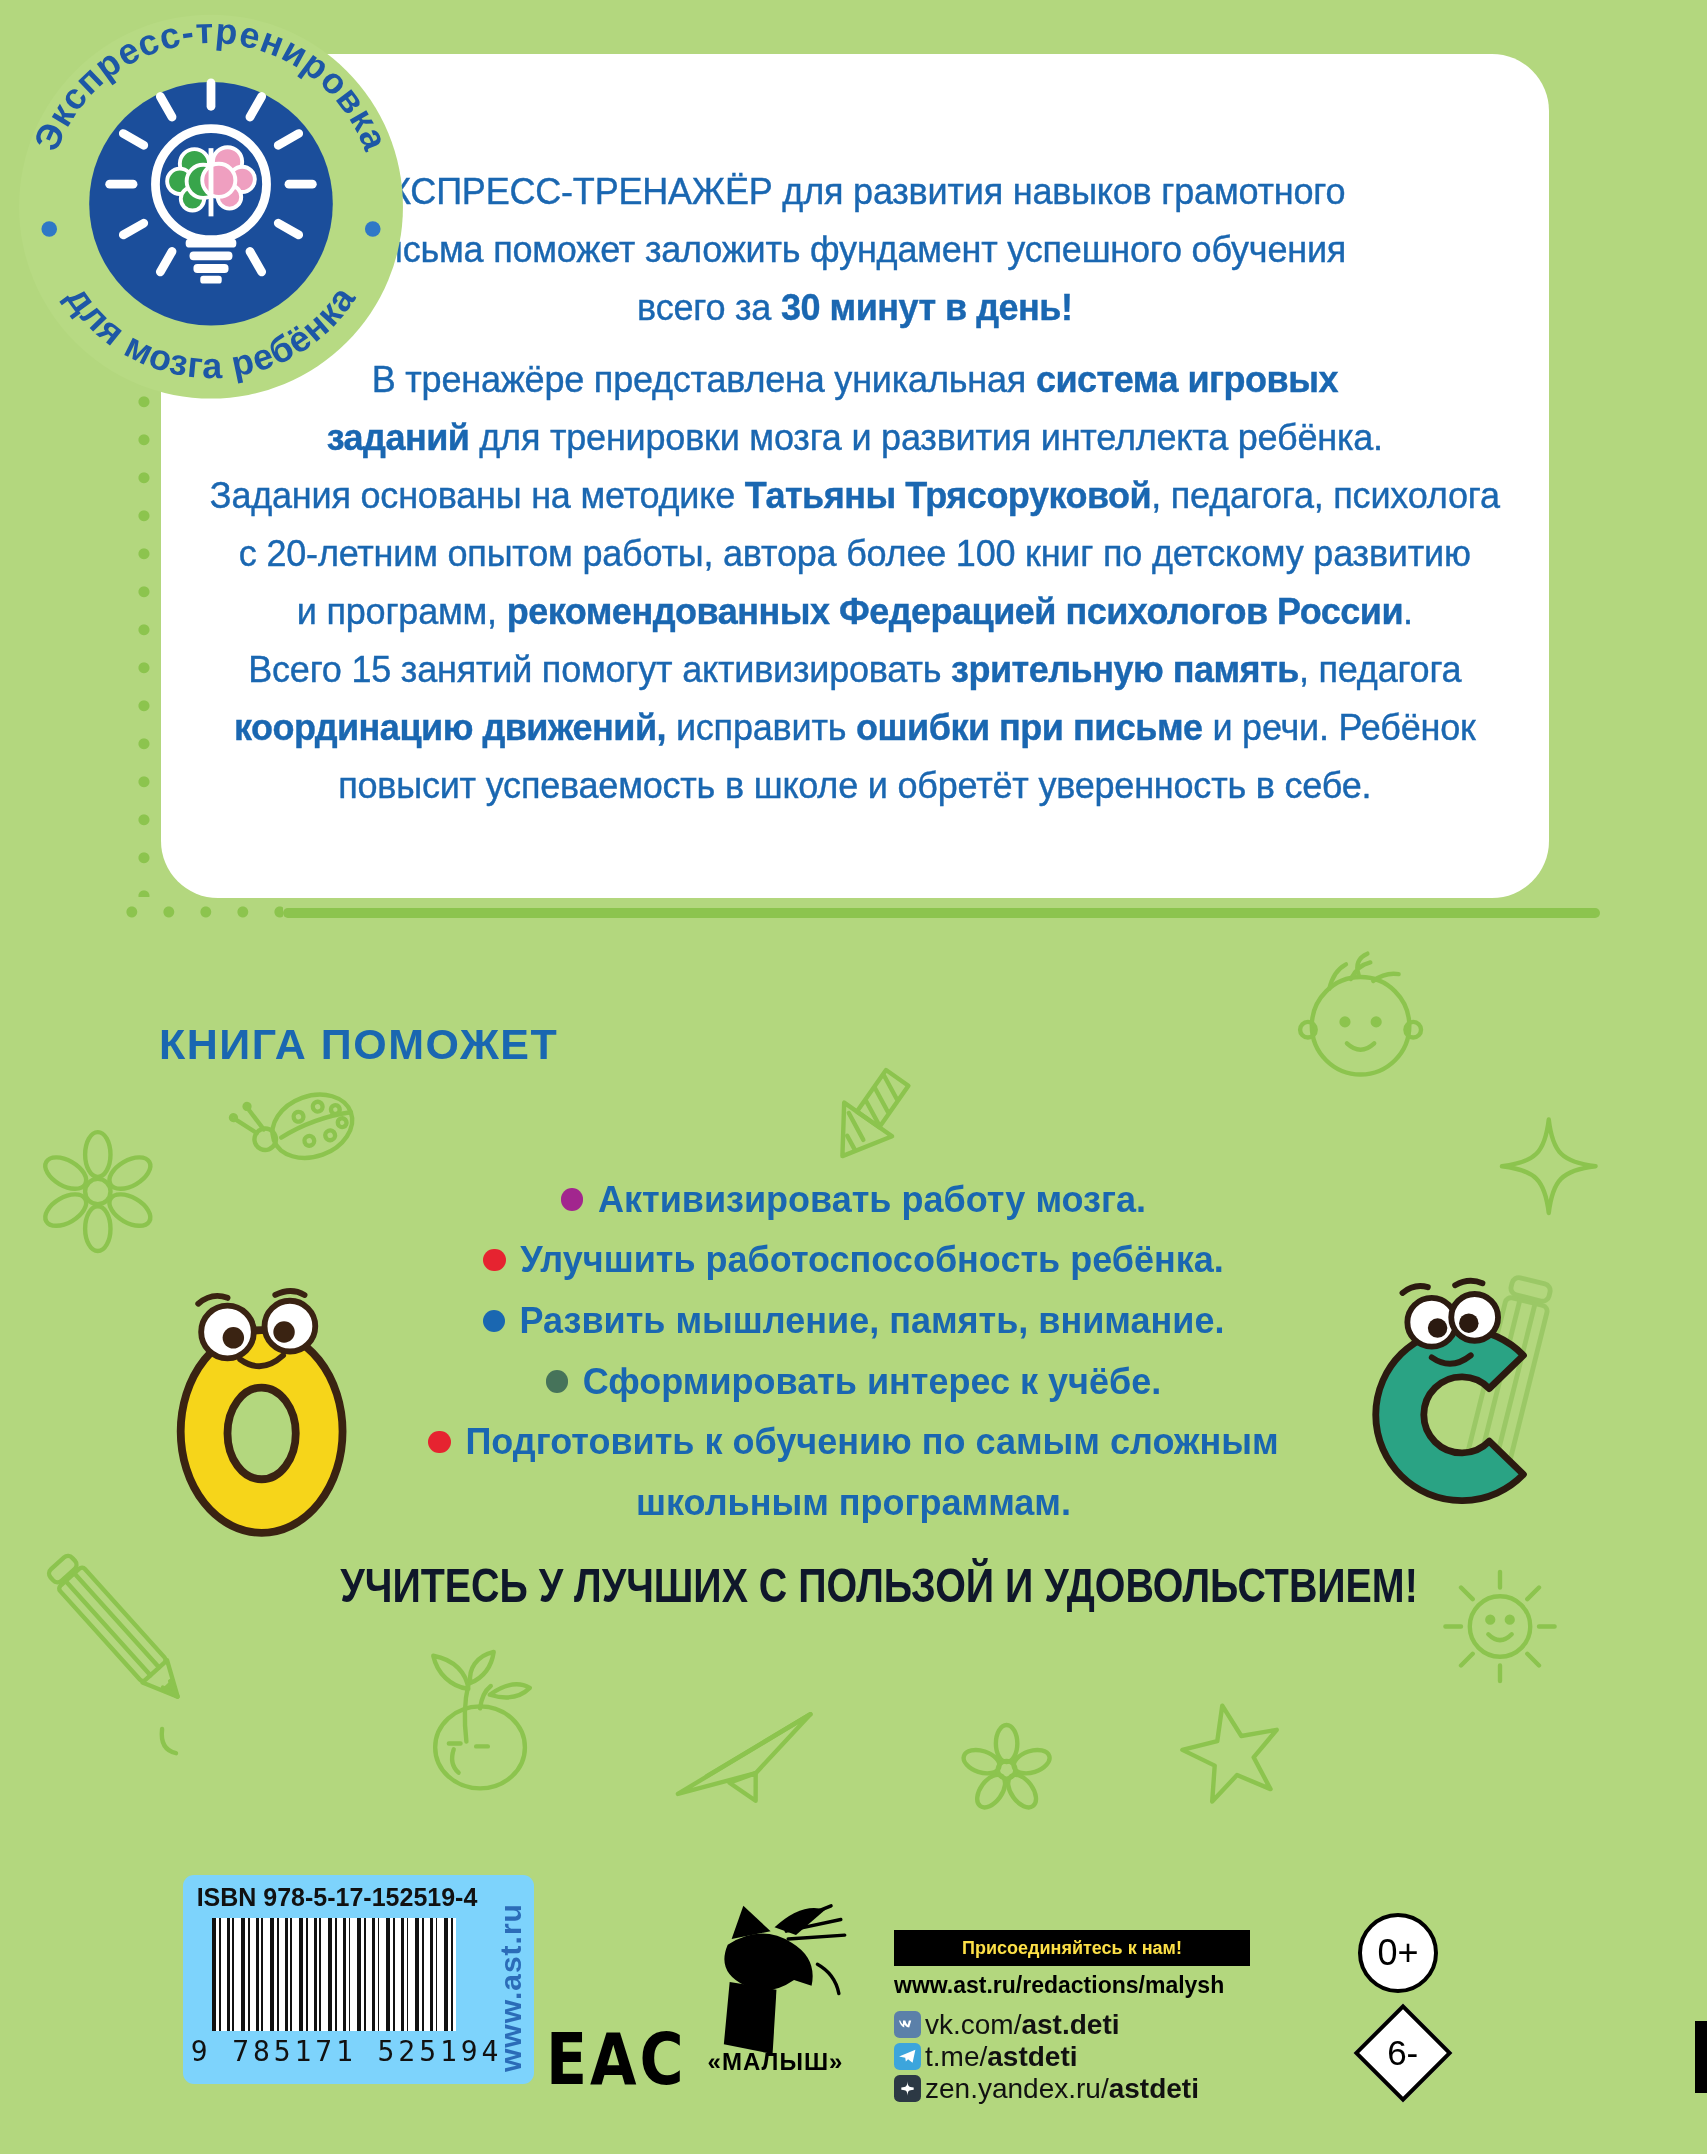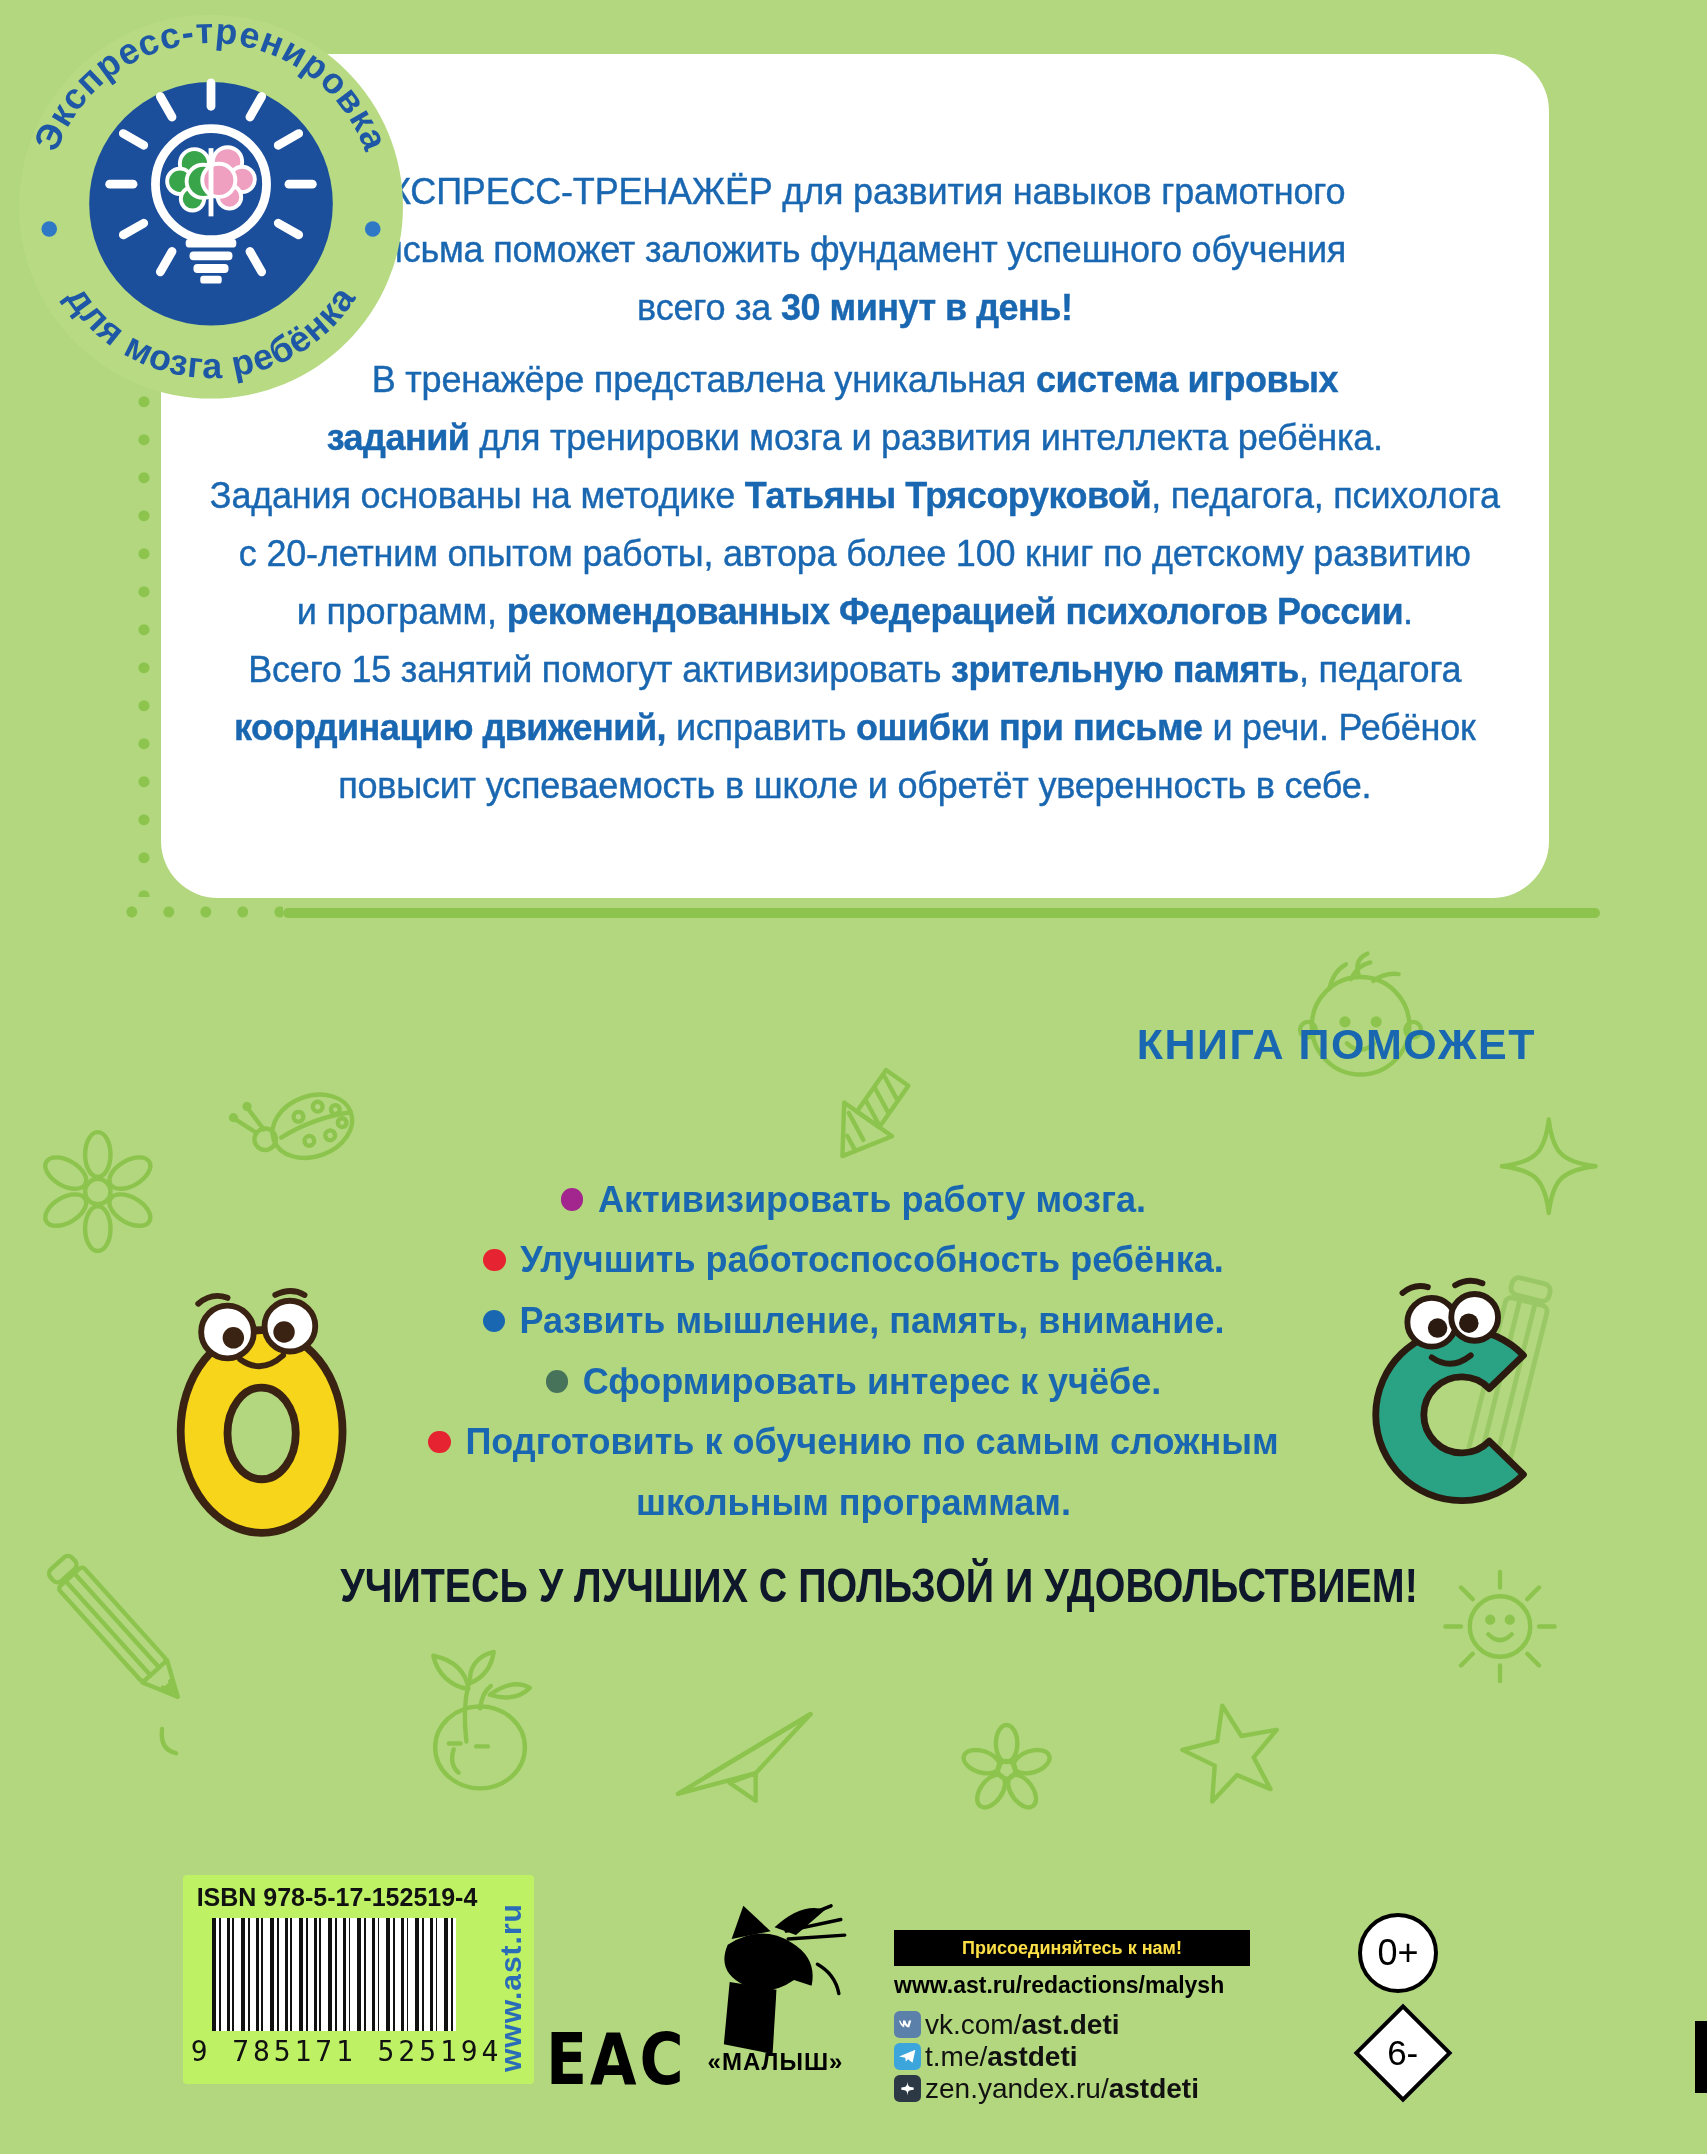--- a/index.html
+++ b/index.html
@@ -20,31 +20,31 @@
   
   .dots-col{position:absolute;left:137px;top:395px;width:13.7px;height:502px;
             background:radial-gradient(circle 5.9px at 6.8px 6.8px,#8cc44e 4.9px,rgba(0,0,0,0) 5.9px);
             background-size:13.7px 38px;background-repeat:repeat-y;}
   .dots-row{position:absolute;left:125px;top:905px;width:158px;height:13.7px;
             background:radial-gradient(circle 5.9px at 6.8px 6.8px,#8cc44e 4.9px,rgba(0,0,0,0) 5.9px);
             background-size:37px 13.7px;background-repeat:repeat-x;}
   .green-line{position:absolute;left:283px;top:908px;width:1317px;height:9.8px;border-radius:4.9px;background:#8cc44e;}
 
   
-  .helps-title{position:absolute;left:171px;top:1020px;width:1365px;text-align:right;
+  .helps-title{position:absolute;left:159px;top:1020px;width:1365px;text-align:left;
                color:#1a67b1;font-size:43px;font-weight:700;letter-spacing:1.5px;}
   .bullets{position:absolute;left:171px;top:1175px;width:1365px;}
   .brow{display:flex;justify-content:center;align-items:center;height:49px;margin-bottom:11.7px;gap:14.6px;}
   .bdot{width:22.4px;height:22.4px;border-radius:50%;flex:0 0 auto;}
   .btext{color:#1a67b1;font-size:36px;font-weight:700;white-space:nowrap;}
   .slogan{position:absolute;left:171px;top:1558px;width:1365px;text-align:right;color:#0f172a;}
   .slogan span{display:inline-block;font-size:48px;font-weight:800;transform:scaleX(.82);white-space:nowrap;}
 
   
-  .isbn-box{position:absolute;left:183px;top:1875px;width:351px;height:209px;background:#bef264;border-radius:4px;}
+  .isbn-box{position:absolute;left:183px;top:1875px;width:351px;height:209px;background:#7dd3fc;border-radius:11px;}
   .isbn-text{position:absolute;left:0;top:7.8px;width:308px;text-align:center;font-size:25px;font-weight:600;color:#111;}
   .bars{position:absolute;left:29px;top:43px;width:244px;height:113px;
         background:repeating-linear-gradient(90deg,#111 0 3.9px,#fff 3.9px 6.8px,#111 6.8px 8.8px,#fff 8.8px 14.6px,#111 14.6px 17.6px,#fff 17.6px 20.5px,#111 20.5px 22.4px,#fff 22.4px 29px);}
   .digits{position:absolute;left:7.8px;top:160px;width:293px;text-align:center;font-family:"DejaVu Sans Mono",monospace;
           font-size:28px;color:#111;letter-spacing:3.9px;white-space:nowrap;}
   .vert{position:absolute;right:5.9px;top:13.7px;height:183px;writing-mode:vertical-rl;transform:rotate(180deg);
         font-weight:700;color:#2b6cb8;font-size:30px;letter-spacing:1px;}
   .eac{position:absolute;left:546px;top:2017px;font-size:59px;font-weight:900;color:#000;
        letter-spacing:2.9px;transform:scale(1.02,1.22);transform-origin:left top;font-family:"DejaVu Sans",sans-serif;}
   .malysh-text{position:absolute;left:639px;top:2048px;width:273px;text-align:center;

